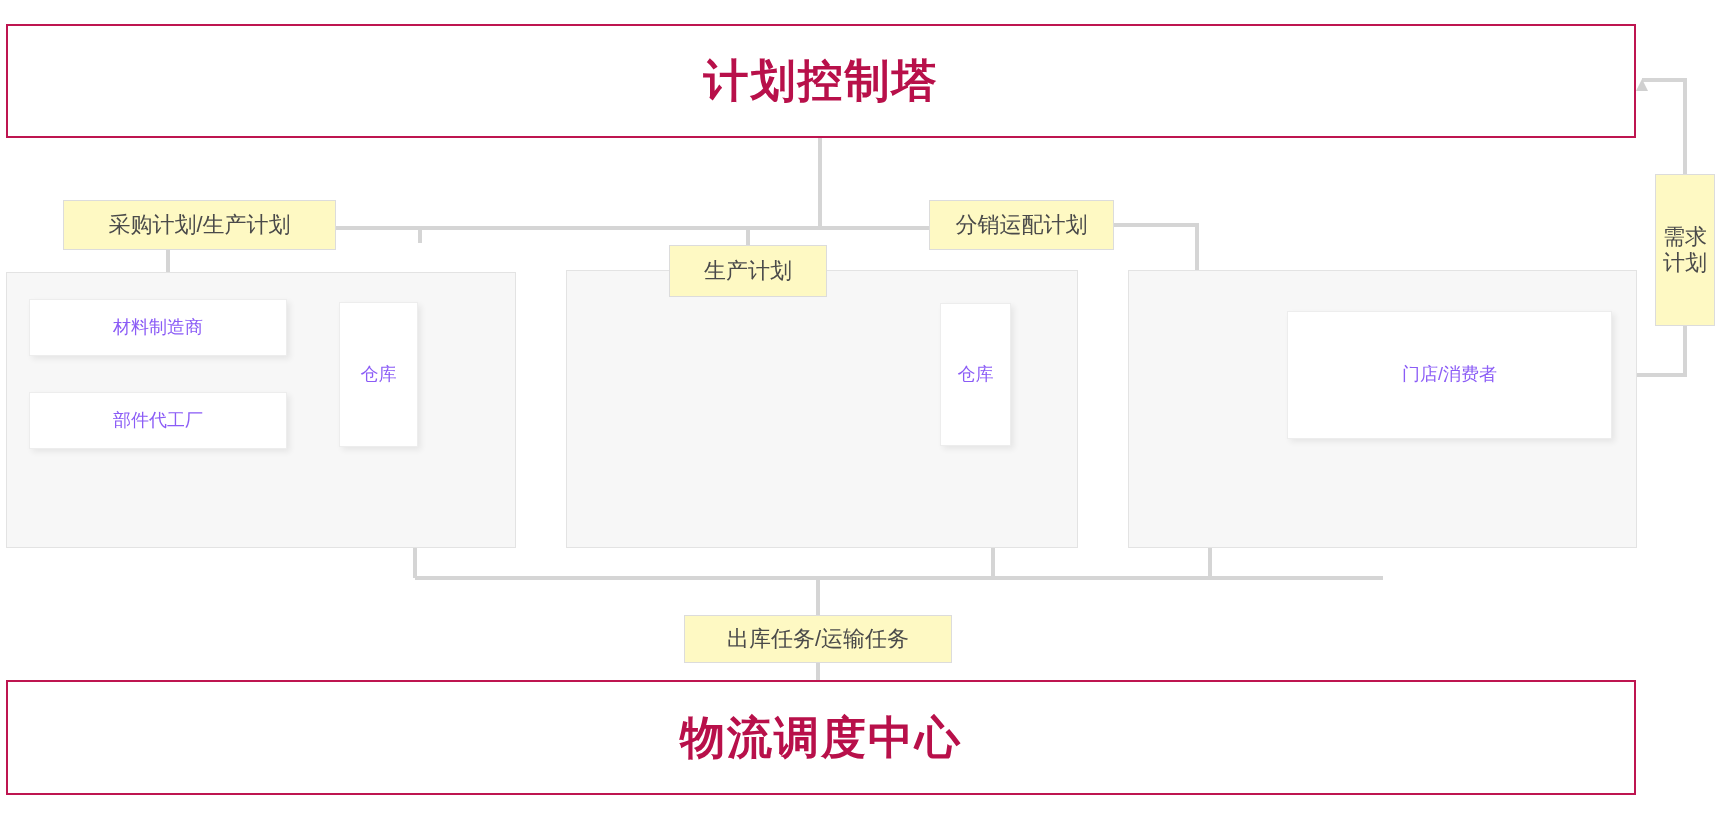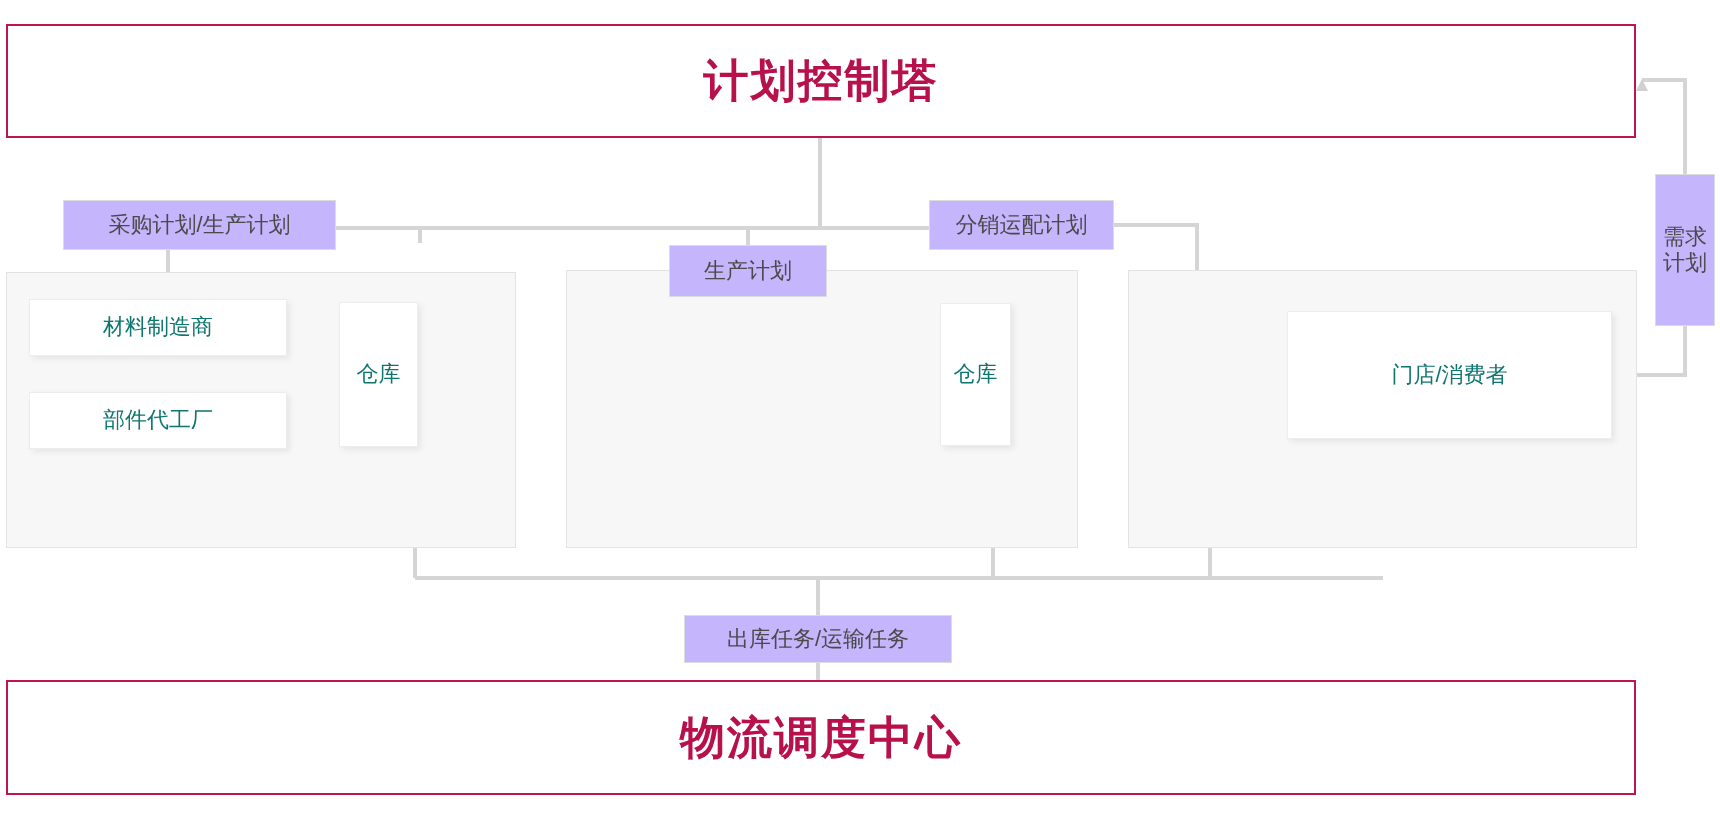--- a/index.html
+++ b/index.html
@@ -30,34 +30,34 @@
   #group-supply{left:6px;top:272px;width:510px;height:276px;}
   #group-manufacture{left:566px;top:270px;width:512px;height:278px;}
   #group-distribution{left:1128px;top:270px;width:509px;height:278px;}
 
   
   .card{
     position:absolute;box-sizing:border-box;
     background:#ffffff;border:1px solid #ededed;
     box-shadow:3px 3px 6px rgba(0,0,0,0.07);
     display:flex;align-items:center;justify-content:center;
-    color:#0f766e;font-size:22px;line-height:1.22;text-align:center;
+    color:#8b5cf6;font-size:18px;line-height:1.22;text-align:center;
   }
   #card-material{left:29px;top:299px;width:258px;height:57px;}
   #card-component{left:29px;top:392px;width:258px;height:57px;}
   #card-warehouse-1{left:339px;top:302px;width:79px;height:145px;}
   #card-factory{left:594px;top:303px;width:323px;height:143px;}
   #card-warehouse-2{left:940px;top:303px;width:71px;height:143px;}
   #card-channel{left:1157px;top:293px;width:80px;height:163px;}
   #card-store{left:1287px;top:311px;width:325px;height:128px;}
 
   
   .chip{
     position:absolute;box-sizing:border-box;
-    background:#c4b5fd;border:1px solid #dcdcdc;
+    background:#fef9c3;border:1px solid #dcdcdc;
     display:flex;align-items:center;justify-content:center;
     color:#4a4a4a;font-size:22px;line-height:1.2;text-align:center;
     white-space:pre-line;
   }
   #chip-purchase{left:63px;top:200px;width:273px;height:50px;}
   #chip-delivery{left:340px;top:243px;width:160px;height:52px;}
   #chip-production{left:669px;top:245px;width:158px;height:52px;}
   #chip-distribution{left:918px;top:200px;width:185px;height:50px;margin-left:11px;}
   #chip-demand{left:1655px;top:174px;width:60px;height:152px;}
   #chip-outbound{left:684px;top:615px;width:268px;height:48px;}

